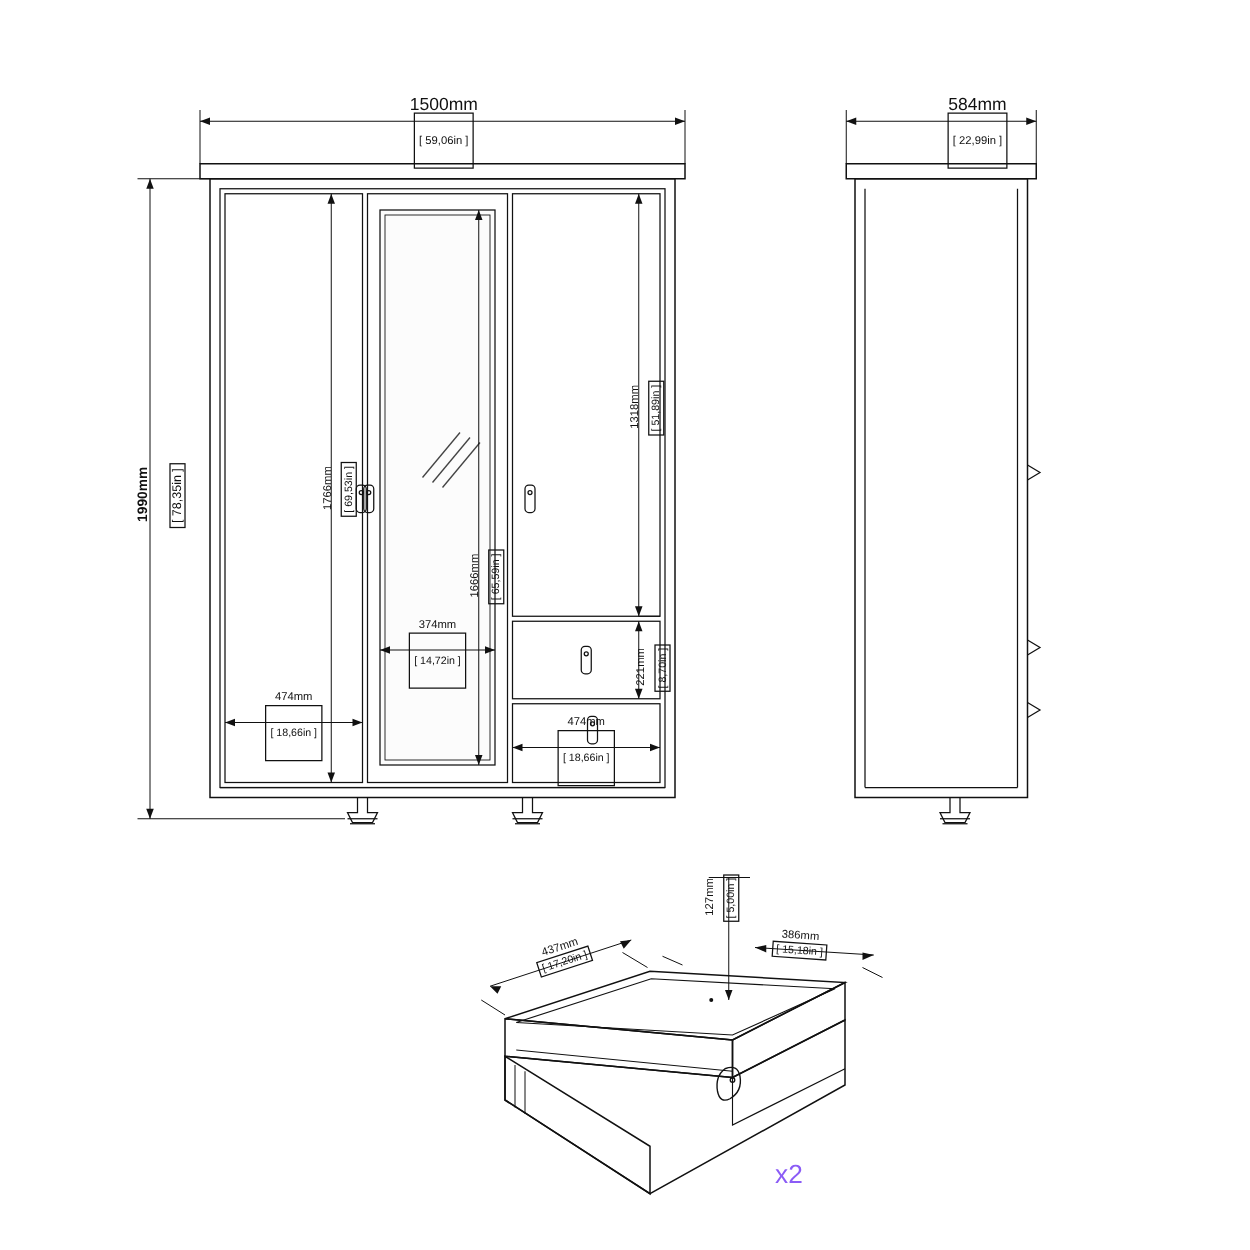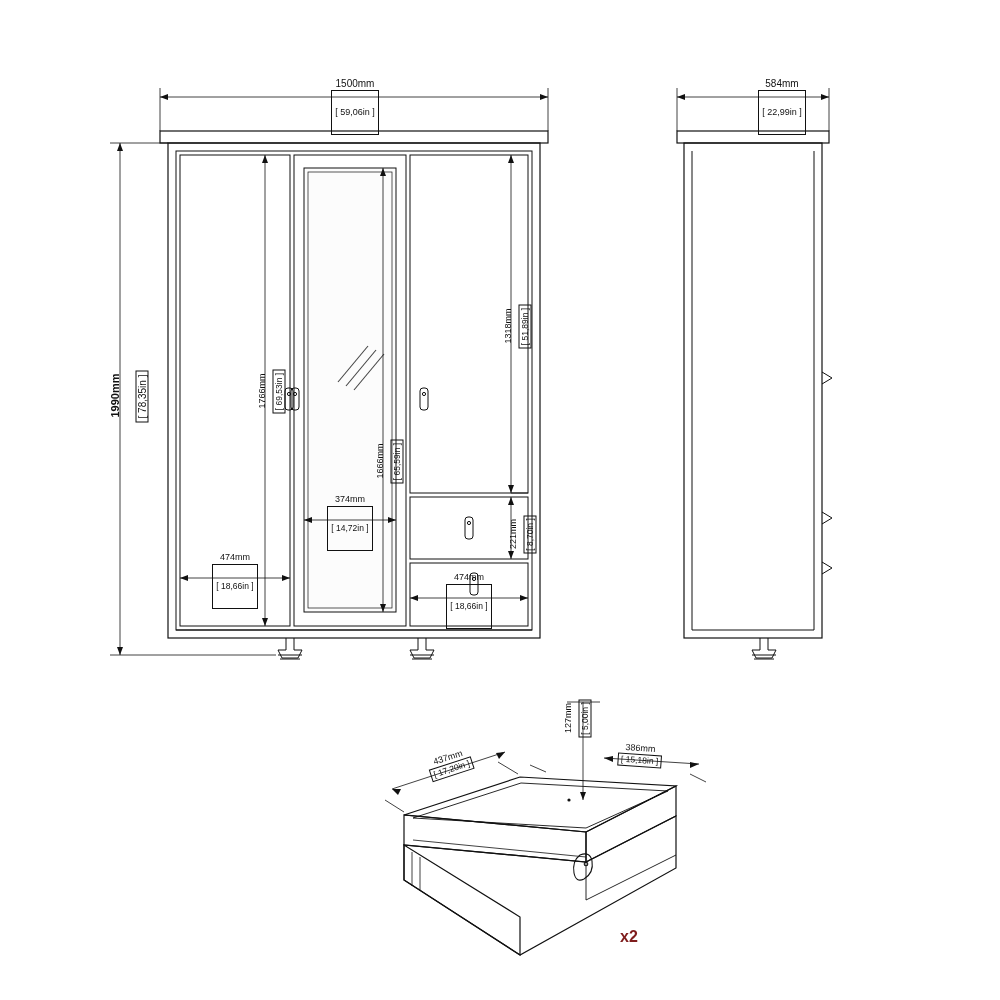--- a/index.html
+++ b/index.html
@@ -23,34 +23,34 @@
   }
   .dim-label {
     position: absolute;
     font-size: 10px;
     line-height: 11px;
     color: #111;
     white-space: nowrap;
     text-align: center;
     font-family: "Liberation Sans", sans-serif;
   }
-  .dim-label .mm { display: block; font-size: 10px; }
+  .dim-label .mm { display: block; font-size: 14px; }
   .dim-label .in { display: block; font-size: 9px; }
   .dim-label.boxed .in {
     border: 1px solid #111;
     padding: 16px 3px;
     display: inline-block;
     margin-top: 1px;
   }
   .rot90 { transform: rotate(-90deg); }
   .qty {
     position: absolute;
-    font-size: 16px;
-    font-weight: bold;
-    color: #7f1d1d;
+    font-size: 21px;
+    font-weight: normal;
+    color: #8b5cf6;
     font-family: "Liberation Sans", sans-serif;
   }
 </style>
 </head>
 <body>
 
 <svg id="sheet" viewBox="0 0 1000 1000">
 
   <g fill="none" stroke="#111111" stroke-width="1.2">
 

